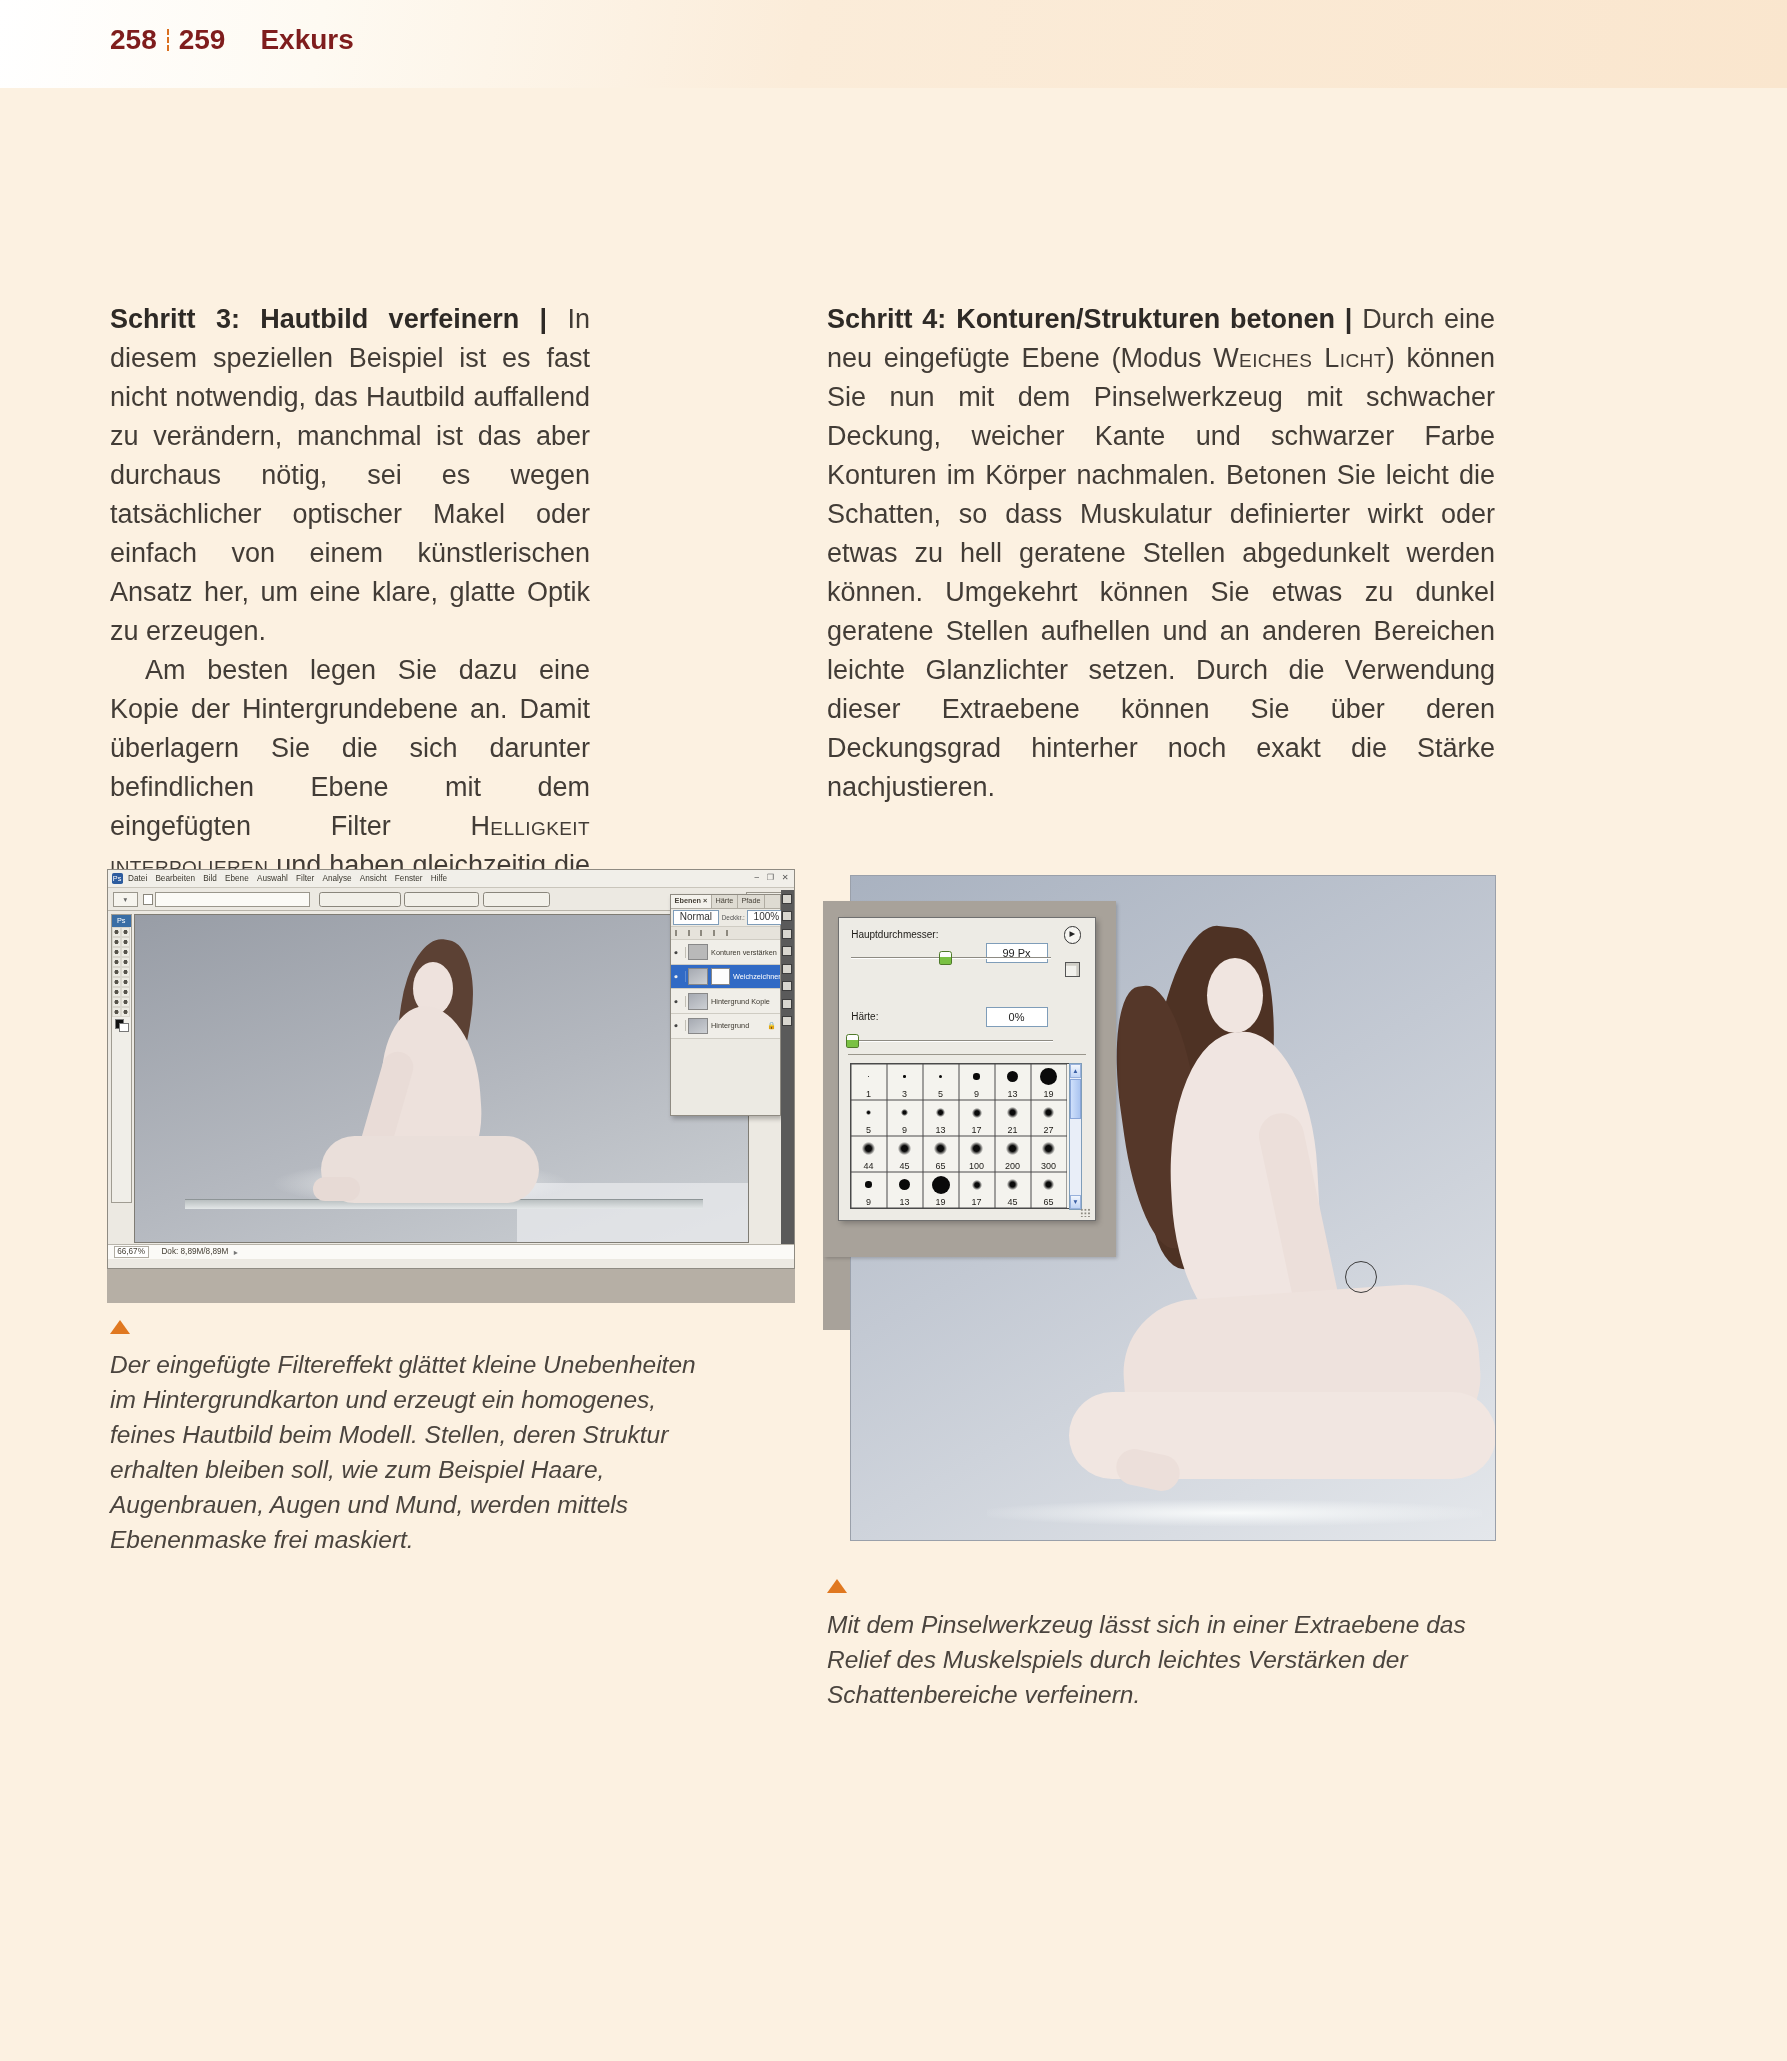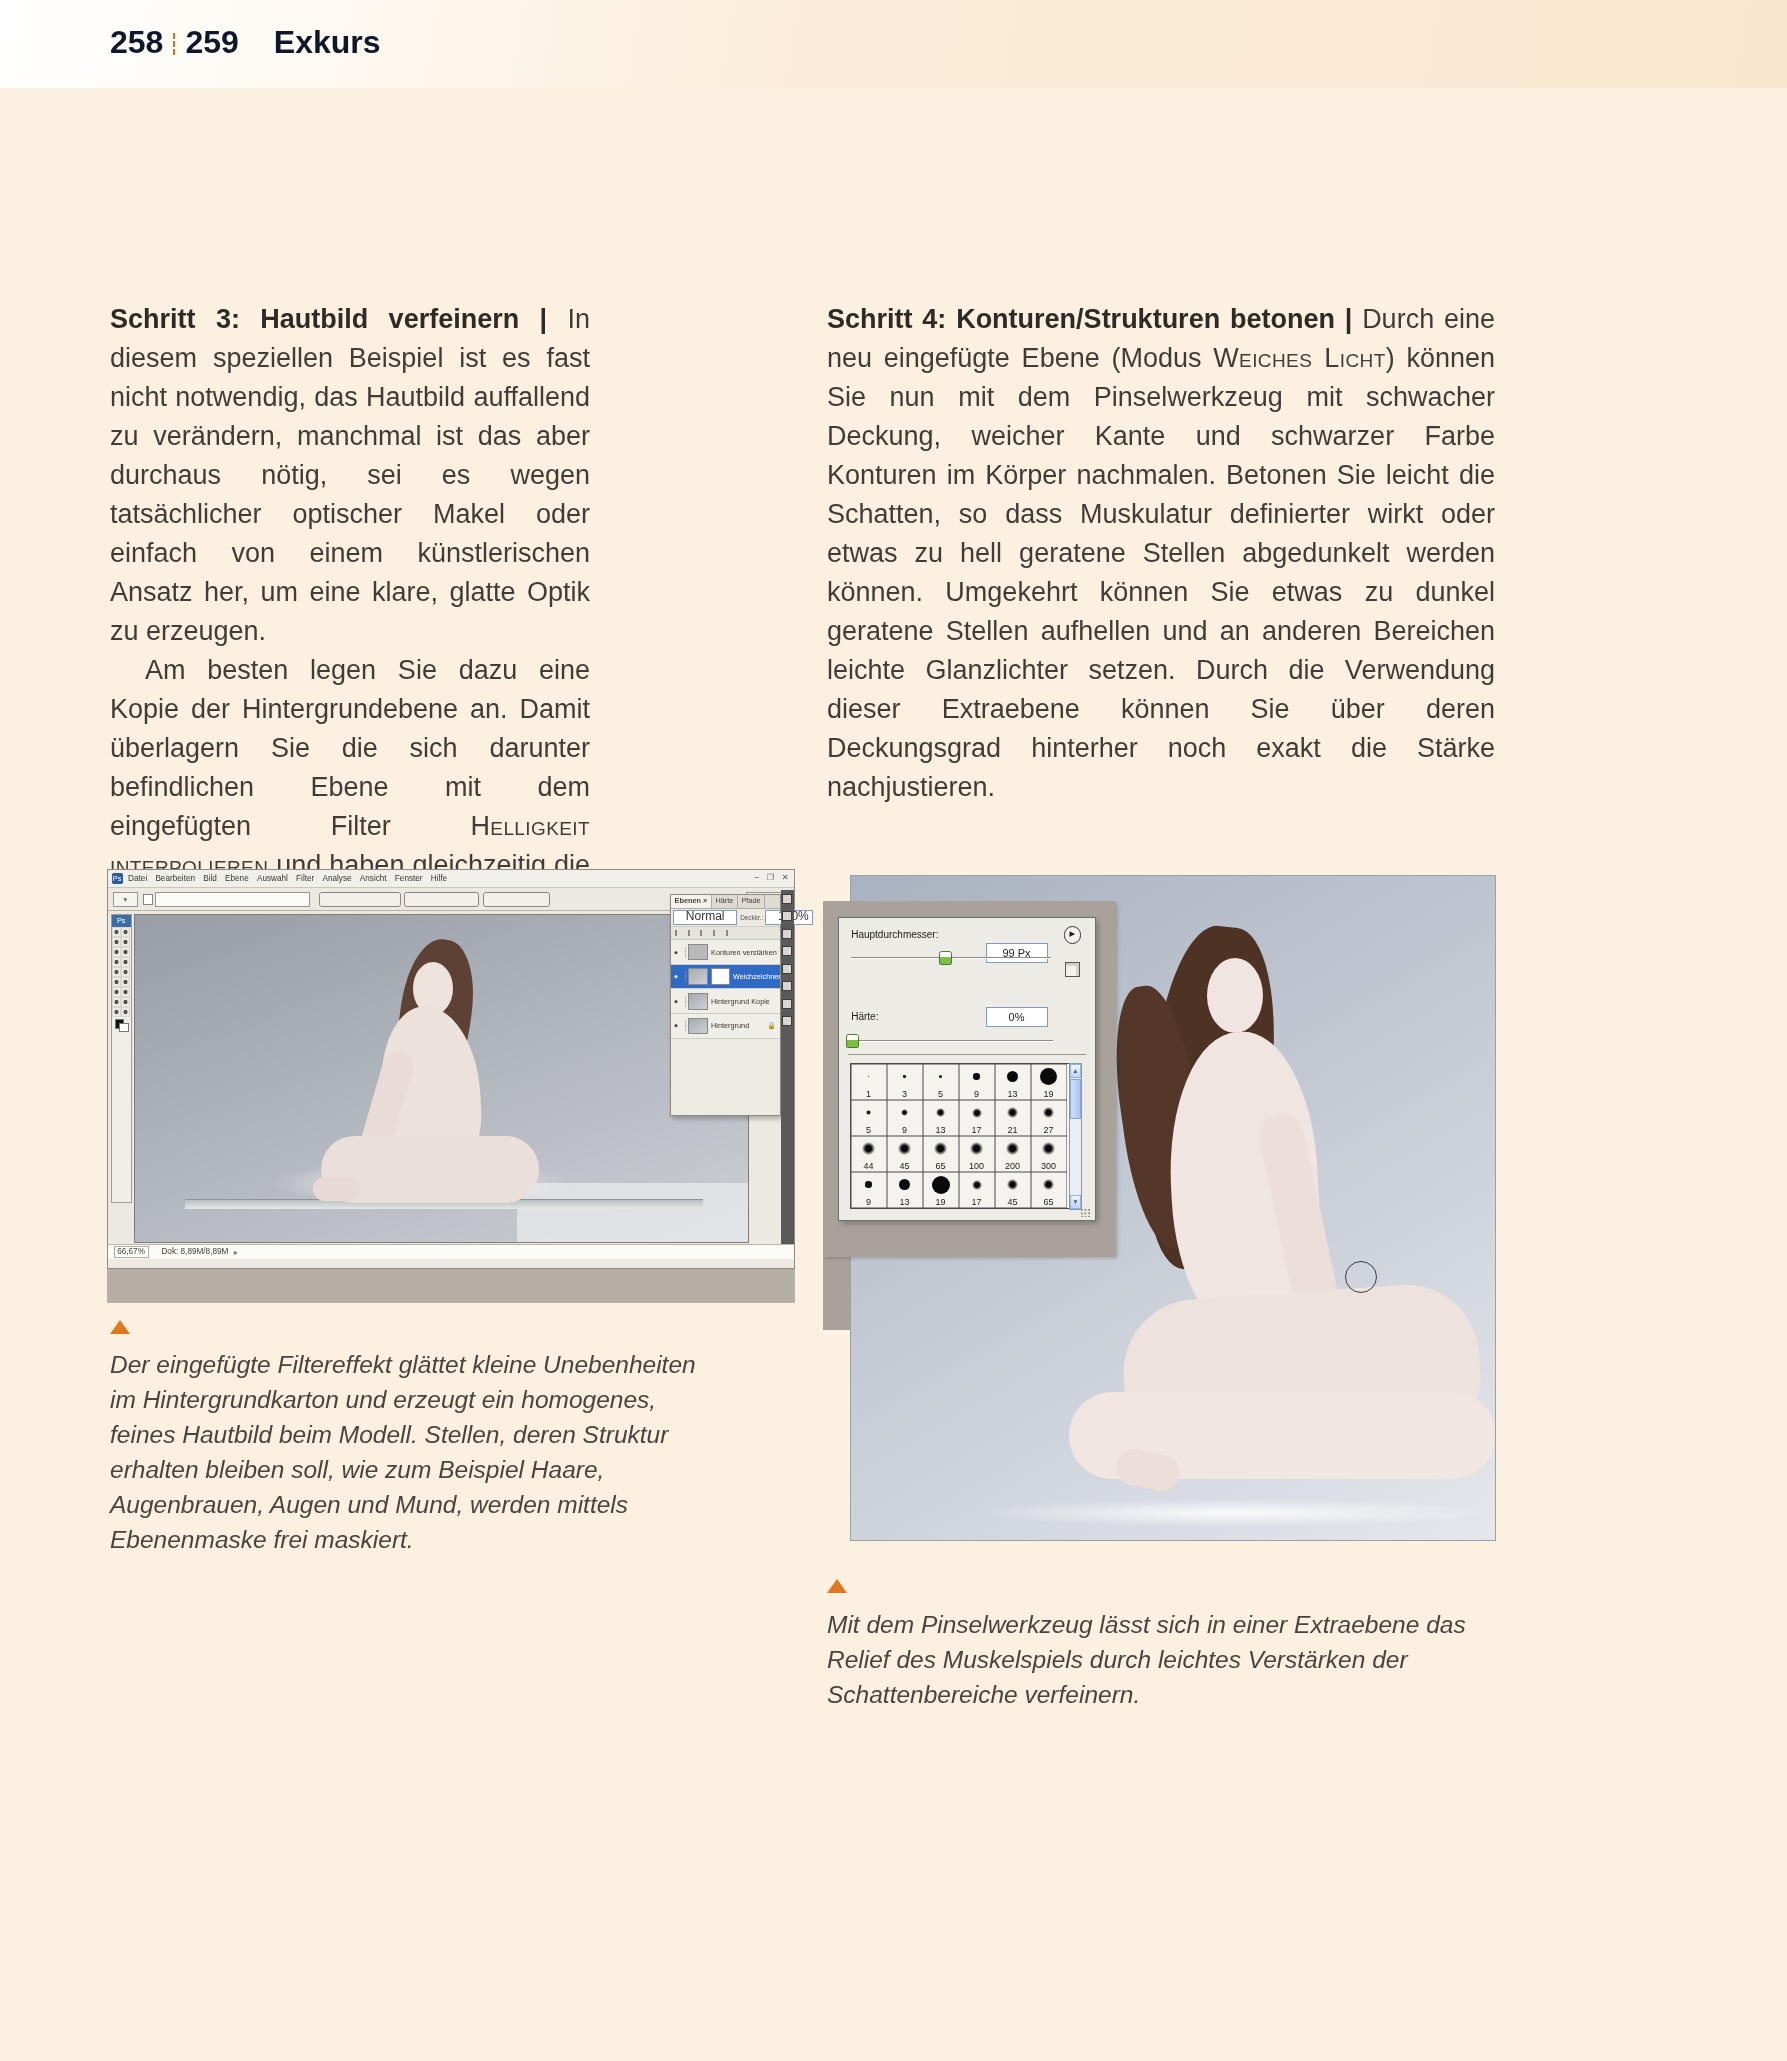--- a/index.html
+++ b/index.html
@@ -2,21 +2,21 @@
 <html style="font-size:14.5px"><head>
 <meta charset="utf-8">
 <style>
   html,body{margin:0;padding:0;}
   body{font-family:"Liberation Sans", sans-serif;}
   .page{position:relative;width:1787px;height:2062px;background:#fcf1e1;overflow:hidden;}
 
   
   .band{position:absolute;left:0;top:0;width:1787px;height:88px;
         background:linear-gradient(100deg,#ffffff 0%,#fefaf2 18%,#fbecd9 45%,#fae6ce 100%);}
-  .header{position:absolute;left:110px;top:23.6px;color:#0f172a;font-size:32px;font-weight:bold;}
+  .header{position:absolute;left:110px;top:23.6px;color:#7f1d1d;font-size:28px;font-weight:bold;}
   .pgsep{display:inline-block;width:0;height:22px;border-left:2.7px dashed #d96f1f;margin:0 10px;vertical-align:-2.7px;}
   .sect{margin-left:35px;}
 
   
   .col{position:absolute;text-align:justify;color:#423c36;font-size:27px;line-height:39px;}
   .col p{margin:0;}
   .col-left{left:110px;top:300px;width:480px;}
   .col-right{left:827px;top:300px;width:668px;}
   .b{font-weight:bold;color:#2e2a26;}
   .sc{font-variant:small-caps;letter-spacing:0.4px;}
@@ -60,21 +60,21 @@
   .mL-face{position:absolute;left:278px;top:47px;width:40px;height:53px;background:#eee2dd;border-radius:50%;}
   .mL-torso{position:absolute;left:247px;top:91px;width:98px;height:171px;background:#ede1dc;border-radius:48% 52% 40% 40%;transform:rotate(-4deg);}
   .mL-arm{position:absolute;left:235px;top:135px;width:31px;height:120px;background:#e9dcd7;border-radius:18px;transform:rotate(16deg);}
   .mL-legs{position:absolute;left:186px;top:221px;width:218px;height:67px;background:#eadfda;border-radius:45px;}
   .mL-foot{position:absolute;left:178px;top:262px;width:47px;height:23.6px;background:#e7dad5;border-radius:12.7px;}
   .layers{position:absolute;left:562px;top:23.6px;width:111px;height:222px;background:#eceae3;border:0.9px solid #8f8b82;box-shadow:1.8px 2.7px 4.5px rgba(0,0,0,.25);box-sizing:border-box;}
   .ltabs{display:flex;height:13.6px;border-bottom:0.9px solid #b0aca2;background:#dedbd2;}
   .ltab{font-size:7.3px;color:#474239;padding:1.8px 3.6px 0;border-right:0.9px solid #b0aca2;white-space:nowrap;}
   .ltab.active{background:#f4f2ec;font-weight:bold;}
   .lrow{display:flex;align-items:center;height:15.5px;padding:0.9px 1.8px;border-bottom:0.9px solid #cfccc3;}
-  .lsel{height:12.7px;border:0.9px solid #7f9db9;background:#fff;font-size:12px;line-height:11.8px;padding:0 12px;color:#333;}
+  .lsel{height:12.7px;border:0.9px solid #7f9db9;background:#fff;font-size:10px;line-height:11.8px;padding:0 6px;color:#333;}
   .lsel.mode{width:44px;}
   .lopac{font-size:6.4px;color:#555;margin-left:2.7px;white-space:nowrap;}
   .lsel.pct{width:22px;margin-left:1.8px;}
   .lockrow{height:11.8px;border-bottom:0.9px solid #cfccc3;background:#e6e3db;
            background-image:repeating-linear-gradient(90deg,#8d897f 0 1.8px,transparent 1.8px 12.7px);background-size:55px 6.4px;background-position:3.6px 2.7px;background-repeat:no-repeat;}
   .layerrow{display:flex;align-items:center;height:23.6px;border-bottom:0.9px solid #cfccc3;background:#f0eee8;position:relative;}
   .layerrow.selected{background:#316ac5;color:#fff;}
   .eye{width:11px;height:11px;margin:0 2.7px;border-right:0.9px solid #c2bfb5;font-size:7.3px;line-height:11px;color:#444;}
   .layerrow.selected .eye{color:#eee;border-right-color:#5d8ad2;}
   .thumb{width:18px;height:14.5px;border:0.9px solid #888;background:linear-gradient(150deg,#a6aab2,#cdd0d4);margin-right:2.7px;}

